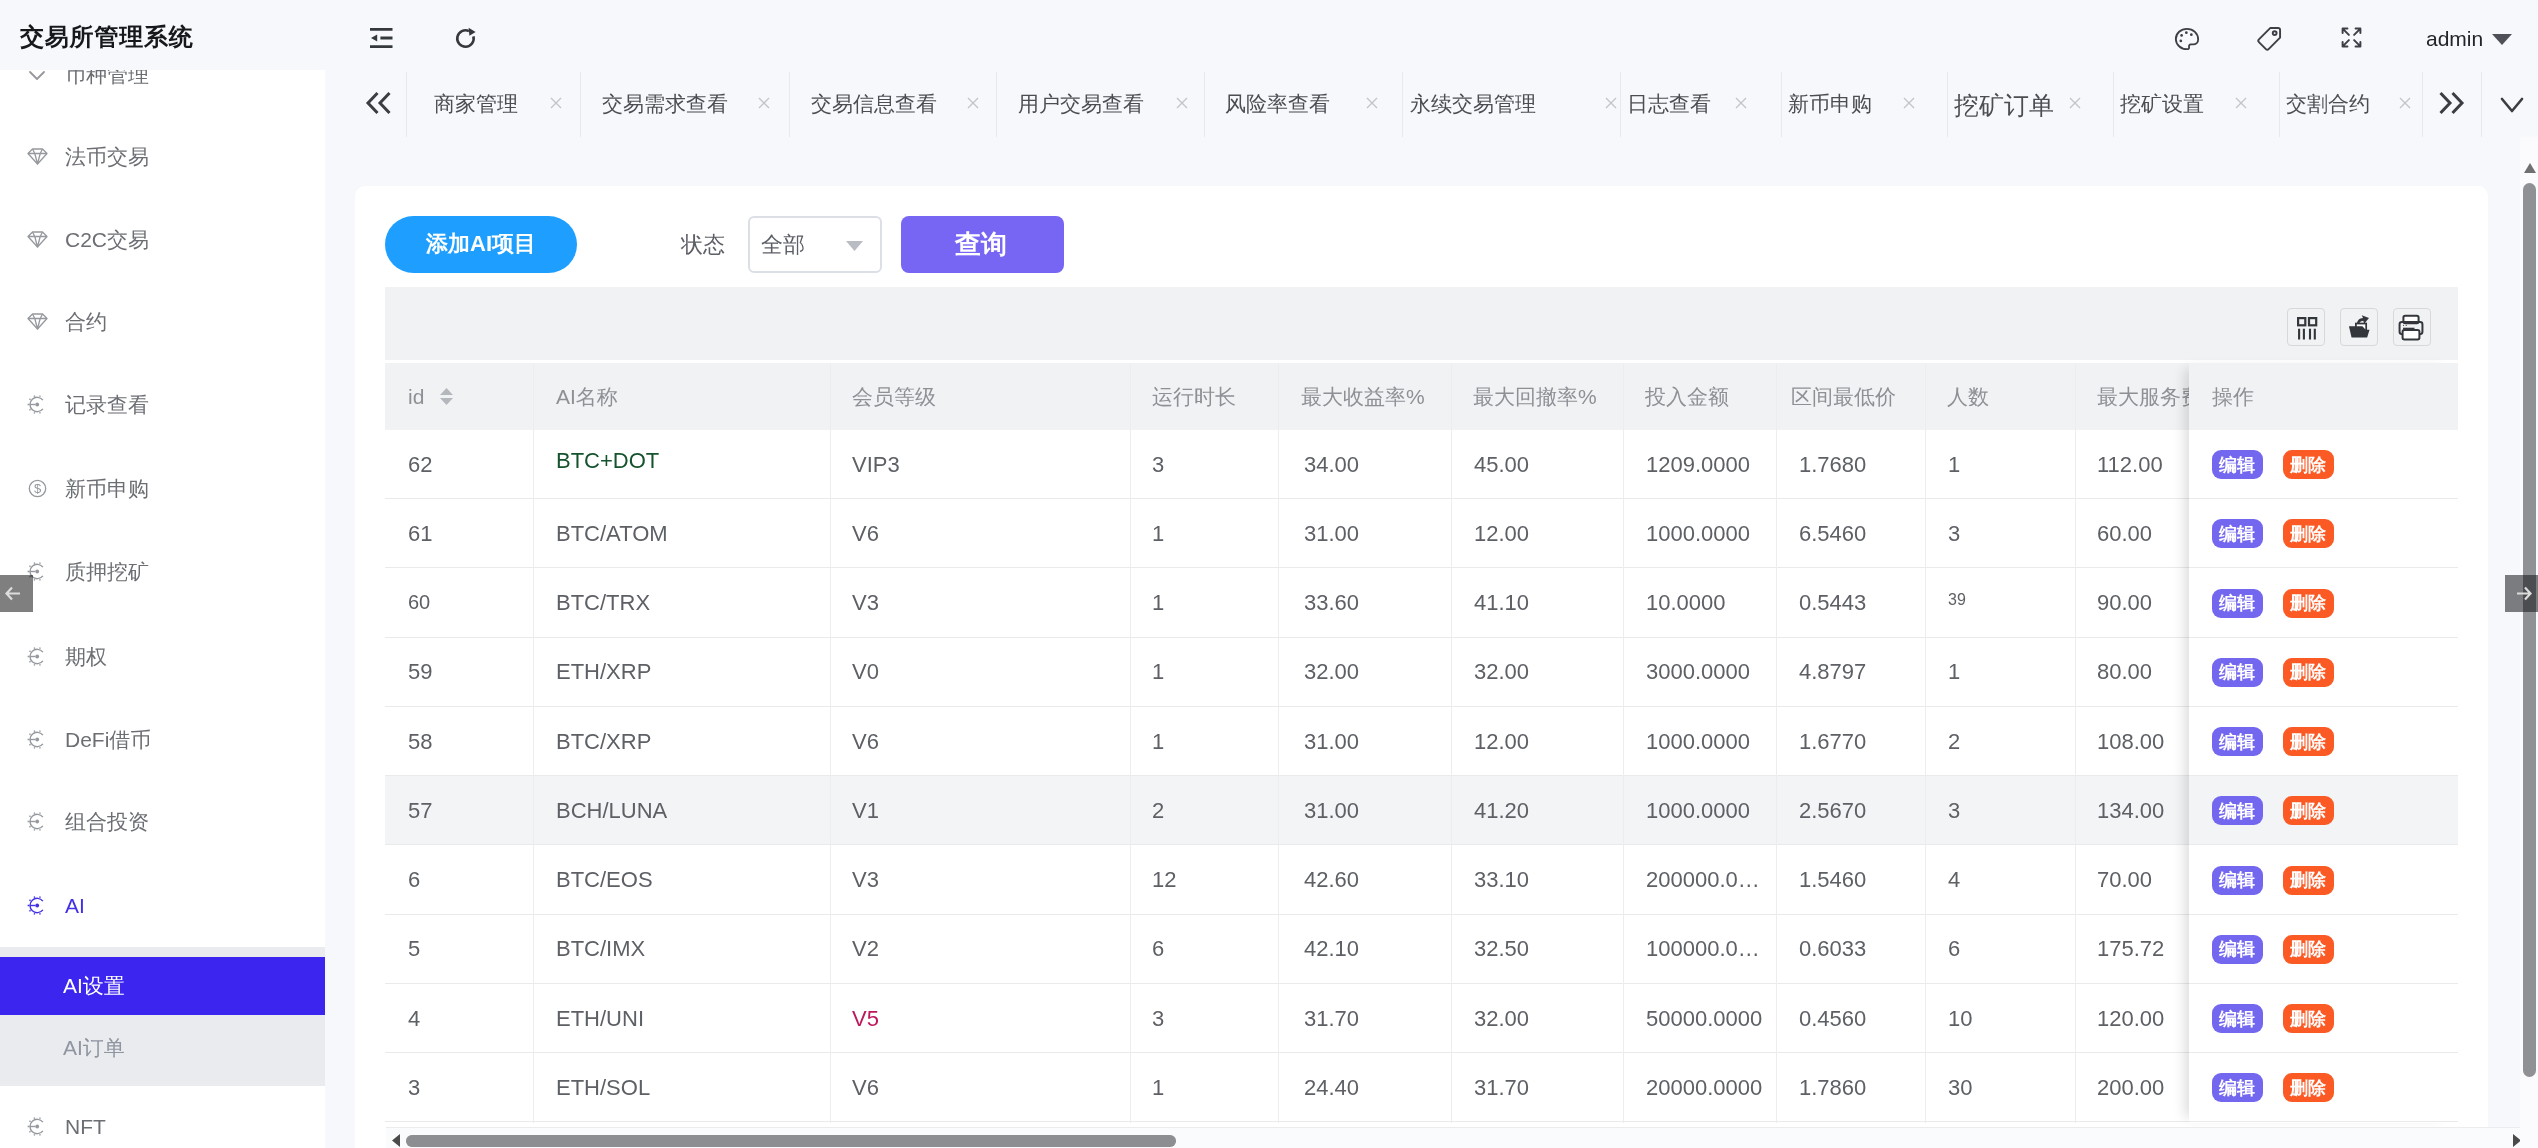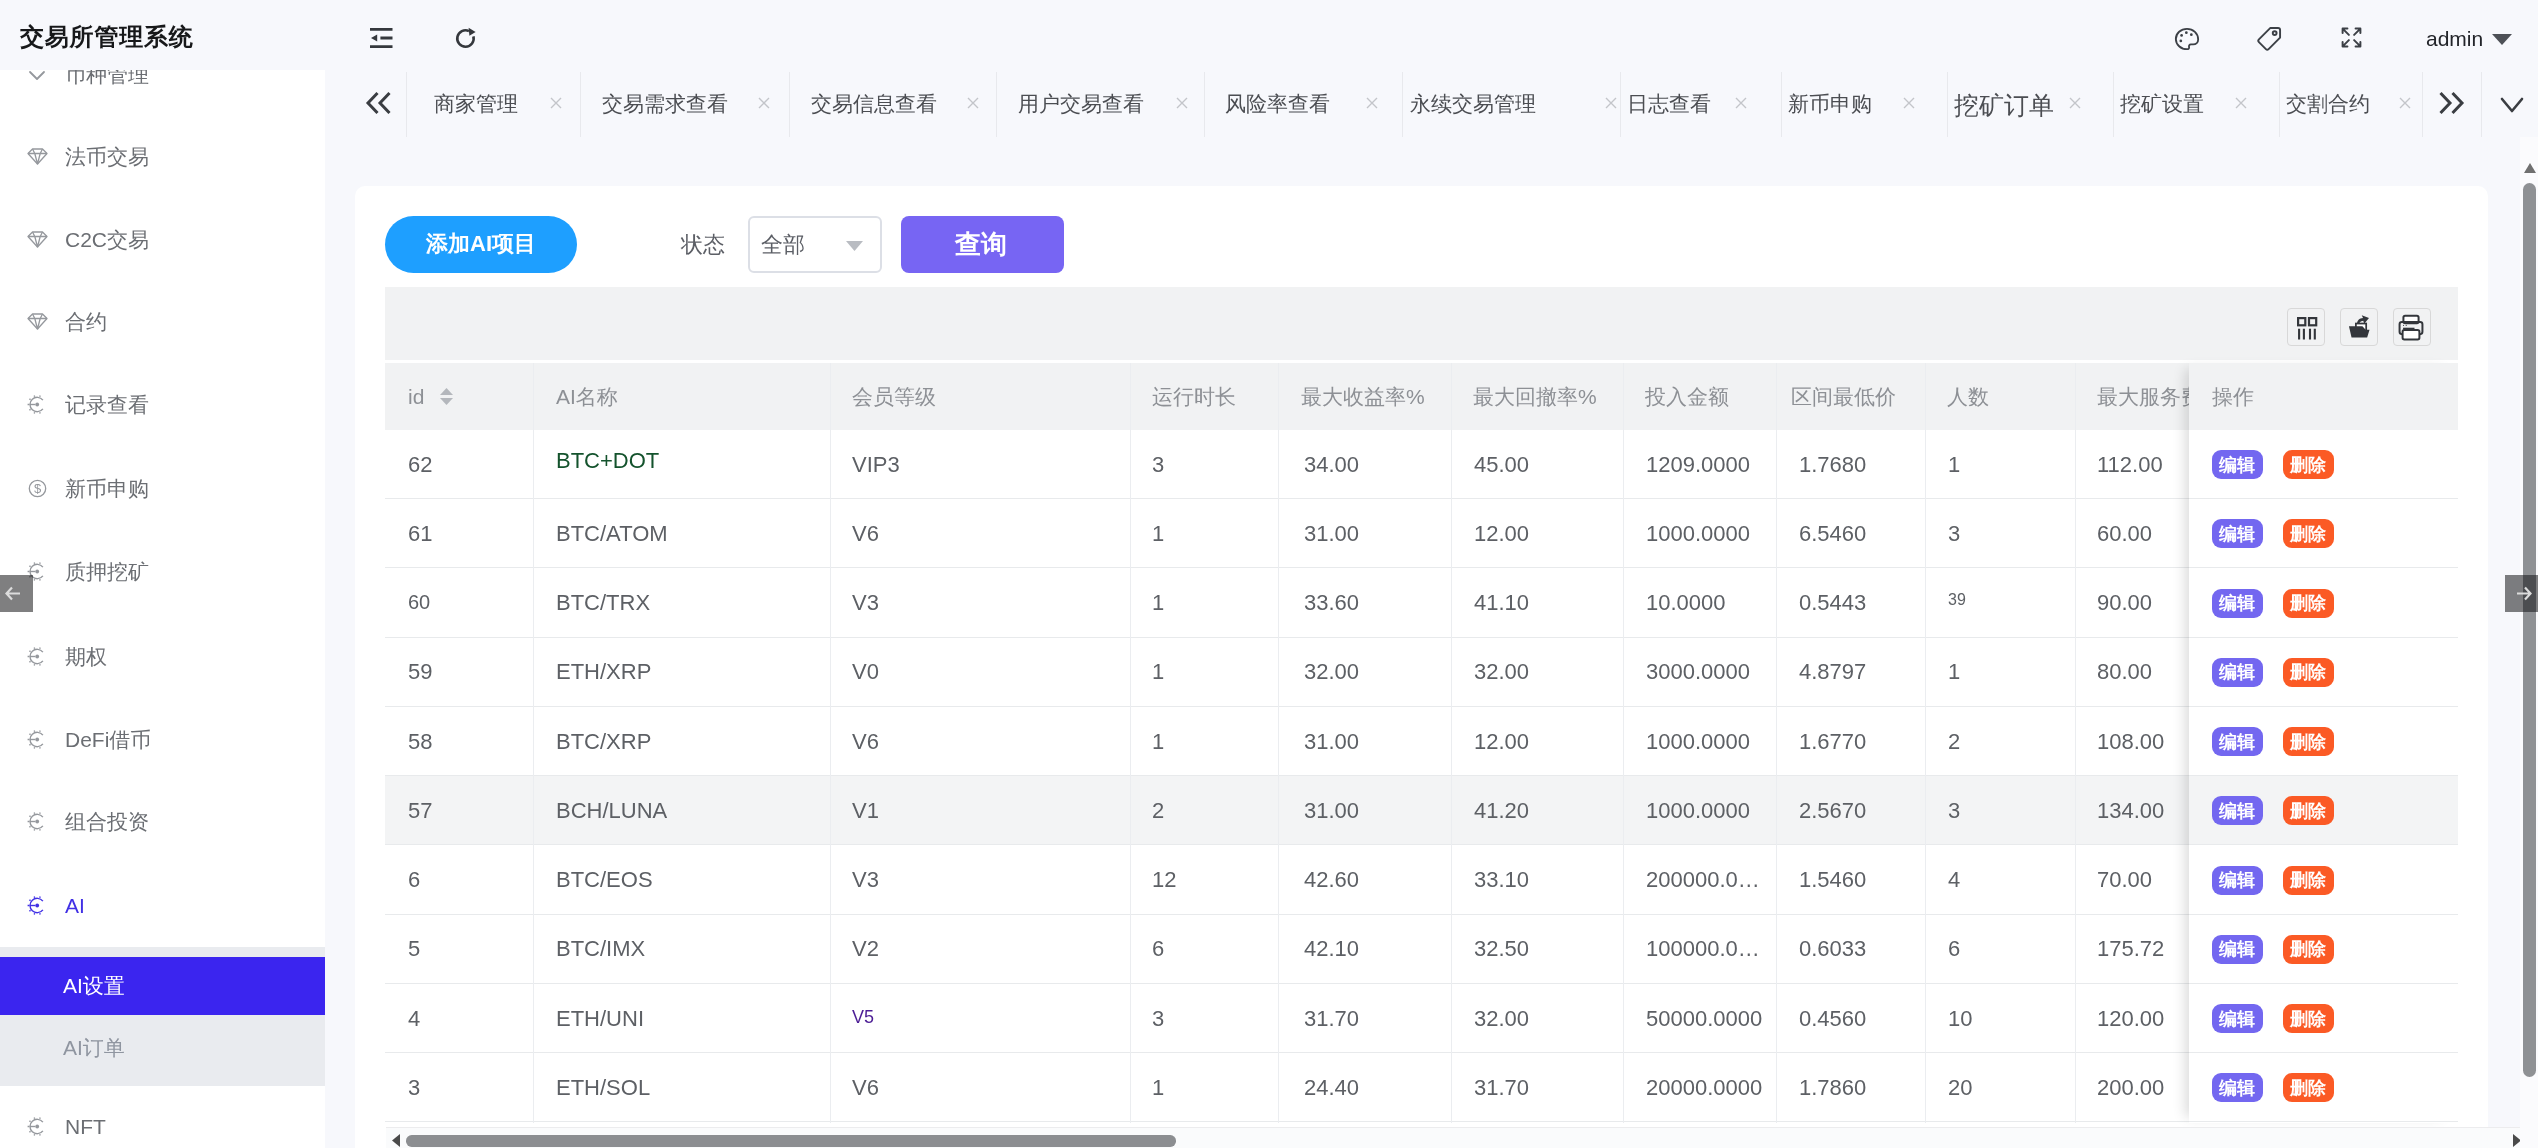--- a/index.html
+++ b/index.html
@@ -357,38 +357,38 @@
 <div class="t" style="left:1152px;top:938.4px;font-size:22px;color:#5d6065">6</div>
 <div class="t" style="left:1304px;top:938.4px;font-size:22px;color:#5d6065">42.10</div>
 <div class="t" style="left:1474px;top:938.4px;font-size:22px;color:#5d6065">32.50</div>
 <div class="t" style="left:1646px;top:938.4px;font-size:22px;color:#5d6065">100000.0…</div>
 <div class="t" style="left:1799px;top:938.4px;font-size:22px;color:#5d6065">0.6033</div>
 <div class="t" style="left:1948px;top:938.4px;font-size:22px;color:#5d6065">6</div>
 <div class="t" style="left:2097px;top:938.4px;font-size:22px;color:#5d6065">175.72</div>
 <div class="abs" style="left:385px;top:984.0px;width:2073px;height:69.25px;background:#fff;border-bottom:1px solid #e8eaec;box-sizing:border-box"></div>
 <div class="t" style="left:408px;top:1007.6px;font-size:22px;color:#5d6065">4</div>
 <div class="t" style="left:556px;top:1007.6px;font-size:22px;color:#5d6065">ETH/UNI</div>
-<div class="t" style="left:852px;top:1007.6px;font-size:18px;color:#4c1d95">V5</div>
+<div class="t" style="left:852px;top:1007.6px;font-size:22px;color:#be185d">V5</div>
 <div class="t" style="left:1152px;top:1007.6px;font-size:22px;color:#5d6065">3</div>
 <div class="t" style="left:1304px;top:1007.6px;font-size:22px;color:#5d6065">31.70</div>
 <div class="t" style="left:1474px;top:1007.6px;font-size:22px;color:#5d6065">32.00</div>
 <div class="t" style="left:1646px;top:1007.6px;font-size:22px;color:#5d6065">50000.0000</div>
 <div class="t" style="left:1799px;top:1007.6px;font-size:22px;color:#5d6065">0.4560</div>
 <div class="t" style="left:1948px;top:1007.6px;font-size:22px;color:#5d6065">10</div>
 <div class="t" style="left:2097px;top:1007.6px;font-size:22px;color:#5d6065">120.00</div>
 <div class="abs" style="left:385px;top:1053.2px;width:2073px;height:69.25px;background:#fff;border-bottom:1px solid #e8eaec;box-sizing:border-box"></div>
 <div class="t" style="left:408px;top:1076.9px;font-size:22px;color:#5d6065">3</div>
 <div class="t" style="left:556px;top:1076.9px;font-size:22px;color:#5d6065">ETH/SOL</div>
 <div class="t" style="left:852px;top:1076.9px;font-size:22px;color:#5d6065">V6</div>
 <div class="t" style="left:1152px;top:1076.9px;font-size:22px;color:#5d6065">1</div>
 <div class="t" style="left:1304px;top:1076.9px;font-size:22px;color:#5d6065">24.40</div>
 <div class="t" style="left:1474px;top:1076.9px;font-size:22px;color:#5d6065">31.70</div>
 <div class="t" style="left:1646px;top:1076.9px;font-size:22px;color:#5d6065">20000.0000</div>
 <div class="t" style="left:1799px;top:1076.9px;font-size:22px;color:#5d6065">1.7860</div>
-<div class="t" style="left:1948px;top:1076.9px;font-size:22px;color:#5d6065">20</div>
+<div class="t" style="left:1948px;top:1076.9px;font-size:22px;color:#5d6065">30</div>
 <div class="t" style="left:2097px;top:1076.9px;font-size:22px;color:#5d6065">200.00</div>
 <div class="abs" style="left:533px;top:363px;width:1px;height:759.5px;background:#ebedf0"></div>
 <div class="abs" style="left:830px;top:363px;width:1px;height:759.5px;background:#ebedf0"></div>
 <div class="abs" style="left:1130px;top:363px;width:1px;height:759.5px;background:#ebedf0"></div>
 <div class="abs" style="left:1278px;top:363px;width:1px;height:759.5px;background:#ebedf0"></div>
 <div class="abs" style="left:1451px;top:363px;width:1px;height:759.5px;background:#ebedf0"></div>
 <div class="abs" style="left:1623px;top:363px;width:1px;height:759.5px;background:#ebedf0"></div>
 <div class="abs" style="left:1776px;top:363px;width:1px;height:759.5px;background:#ebedf0"></div>
 <div class="abs" style="left:1925px;top:363px;width:1px;height:759.5px;background:#ebedf0"></div>
 <div class="abs" style="left:2075px;top:363px;width:1px;height:759.5px;background:#ebedf0"></div>

